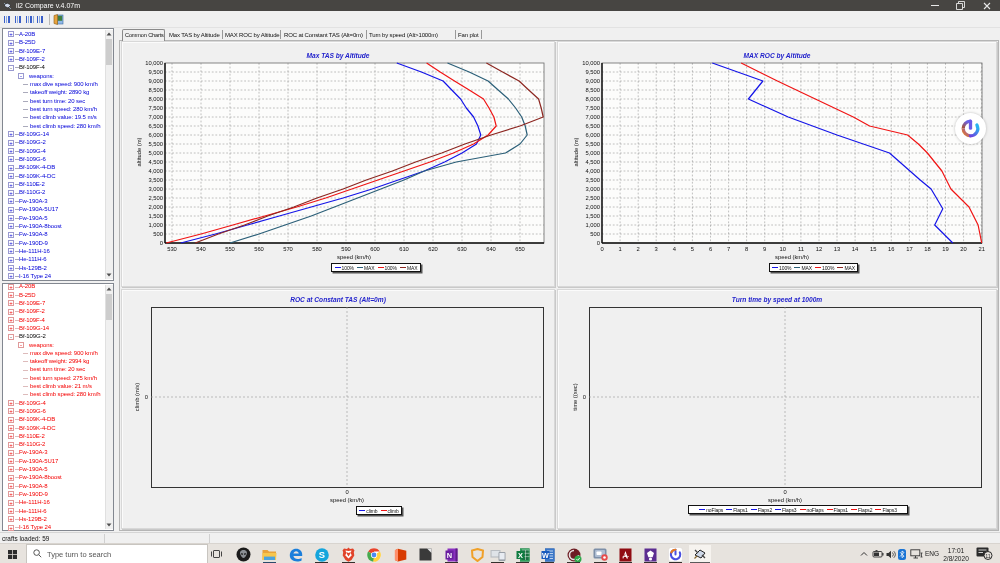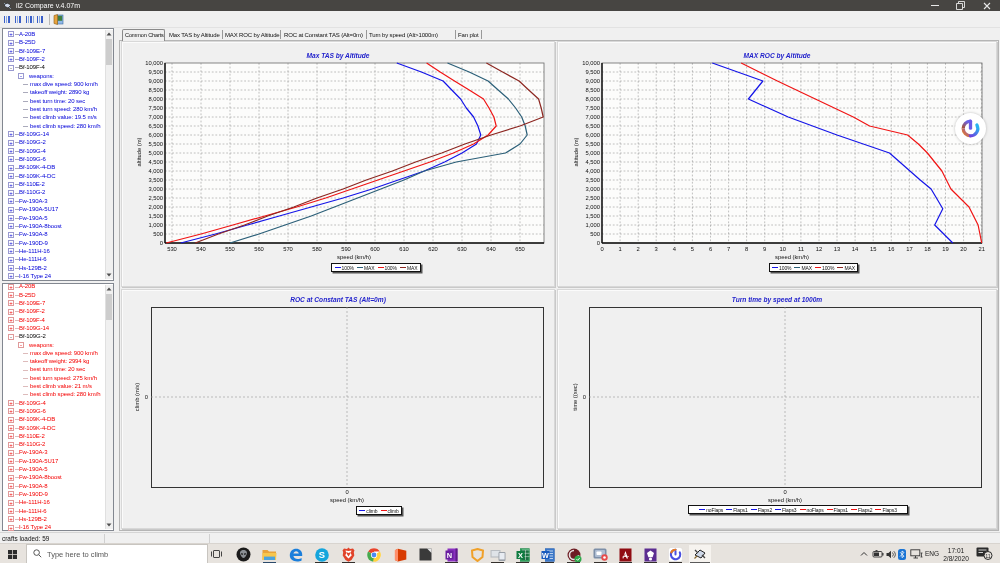--- a/index.html
+++ b/index.html
@@ -555,21 +555,21 @@
 <rect x="0" y="0" width="4.6" height="4.6" fill="#2b2b2b"></rect>
         <rect x="5.4" y="0" width="4.6" height="4.6" fill="#2b2b2b"></rect>
 <rect x="0" y="5.4" width="4.6" height="4.6" fill="#2b2b2b"></rect>
         <rect x="5.4" y="5.4" width="4.6" height="4.6" fill="#2b2b2b"></rect>
       </svg>
       <div class="abs" style="left:26px;top:0px;width:182px;height:19.5px;background:#fff;border:1px solid #c8c5c0"></div>
 <svg class="abs" style="left:33px;top:5px" width="9" height="9" viewBox="0 0 9 9">
         <circle cx="3.6" cy="3.6" r="2.8" fill="none" stroke="#555" stroke-width="1"></circle>
         <line x1="5.8" y1="5.8" x2="8.2" y2="8.2" stroke="#555" stroke-width="1"></line>
       </svg>
-<div class="abs" style="left:47px;top:6px;font-size:7.5px;color:#575757">Type here to climb</div>
+<div class="abs" style="left:47px;top:6px;font-size:7.5px;color:#575757">Type turn to search</div>
       <svg class="abs" style="left:211px;top:5px" width="11" height="10" viewBox="0 0 11 10">
 <rect x="2.5" y="1.5" width="6" height="7" fill="none" stroke="#333" stroke-width="0.9" rx="0.5"></rect>
 <path d="M0.5 2.5 L0.5 7.5 M10.5 2.5 L10.5 7.5" stroke="#333" stroke-width="0.9"></path>
       </svg>
       <svg class="abs" style="left:236px;top:3px" width="15" height="15" viewBox="0 0 15 15">
 <circle cx="7.5" cy="7.5" r="7" fill="#1b1b1b"></circle>
 <path d="M7.5 3 C10.5 3 11.6 5.2 10.6 7.6 C9.8 9.6 8.6 11 7.5 11 C6.4 11 5.2 9.6 4.4 7.6 C3.4 5.2 4.5 3 7.5 3 Z" fill="#8a8f94"></path>
 <ellipse cx="6" cy="7" rx="1.1" ry="0.7" fill="#1b1b1b" transform="rotate(25 6 7)"></ellipse>
 <ellipse cx="9" cy="7" rx="1.1" ry="0.7" fill="#1b1b1b" transform="rotate(-25 9 7)"></ellipse>
       </svg>

